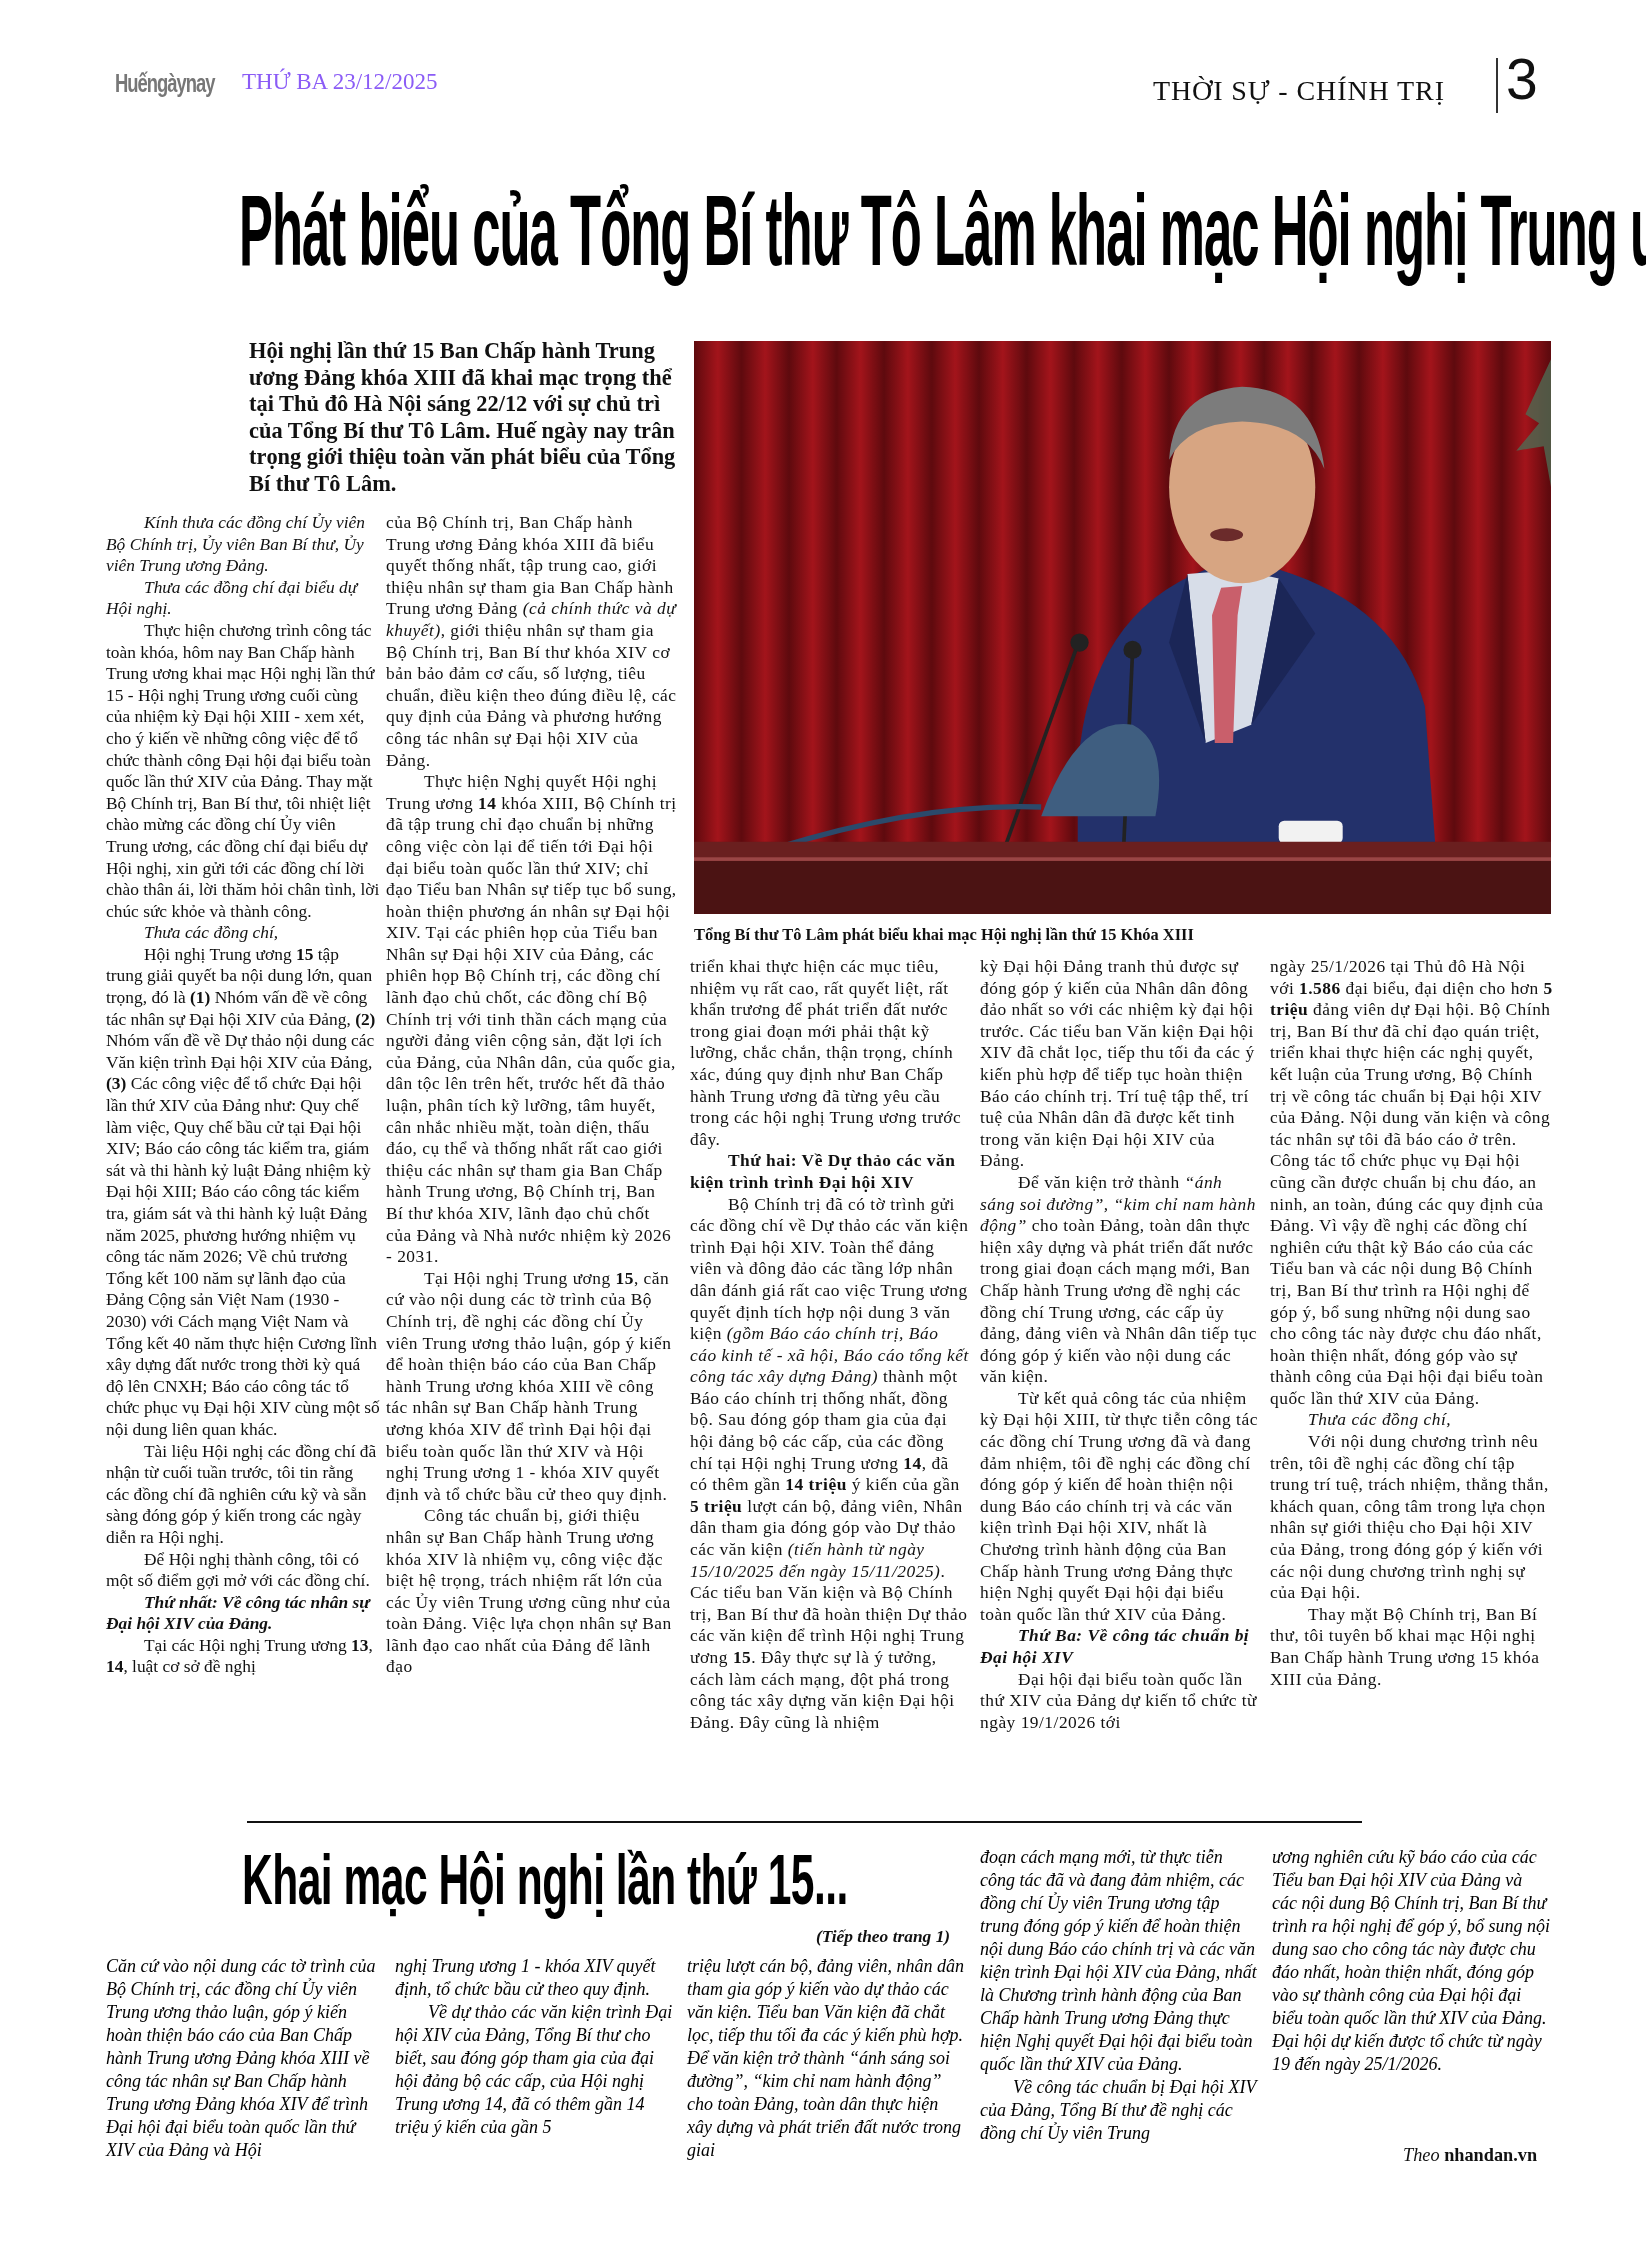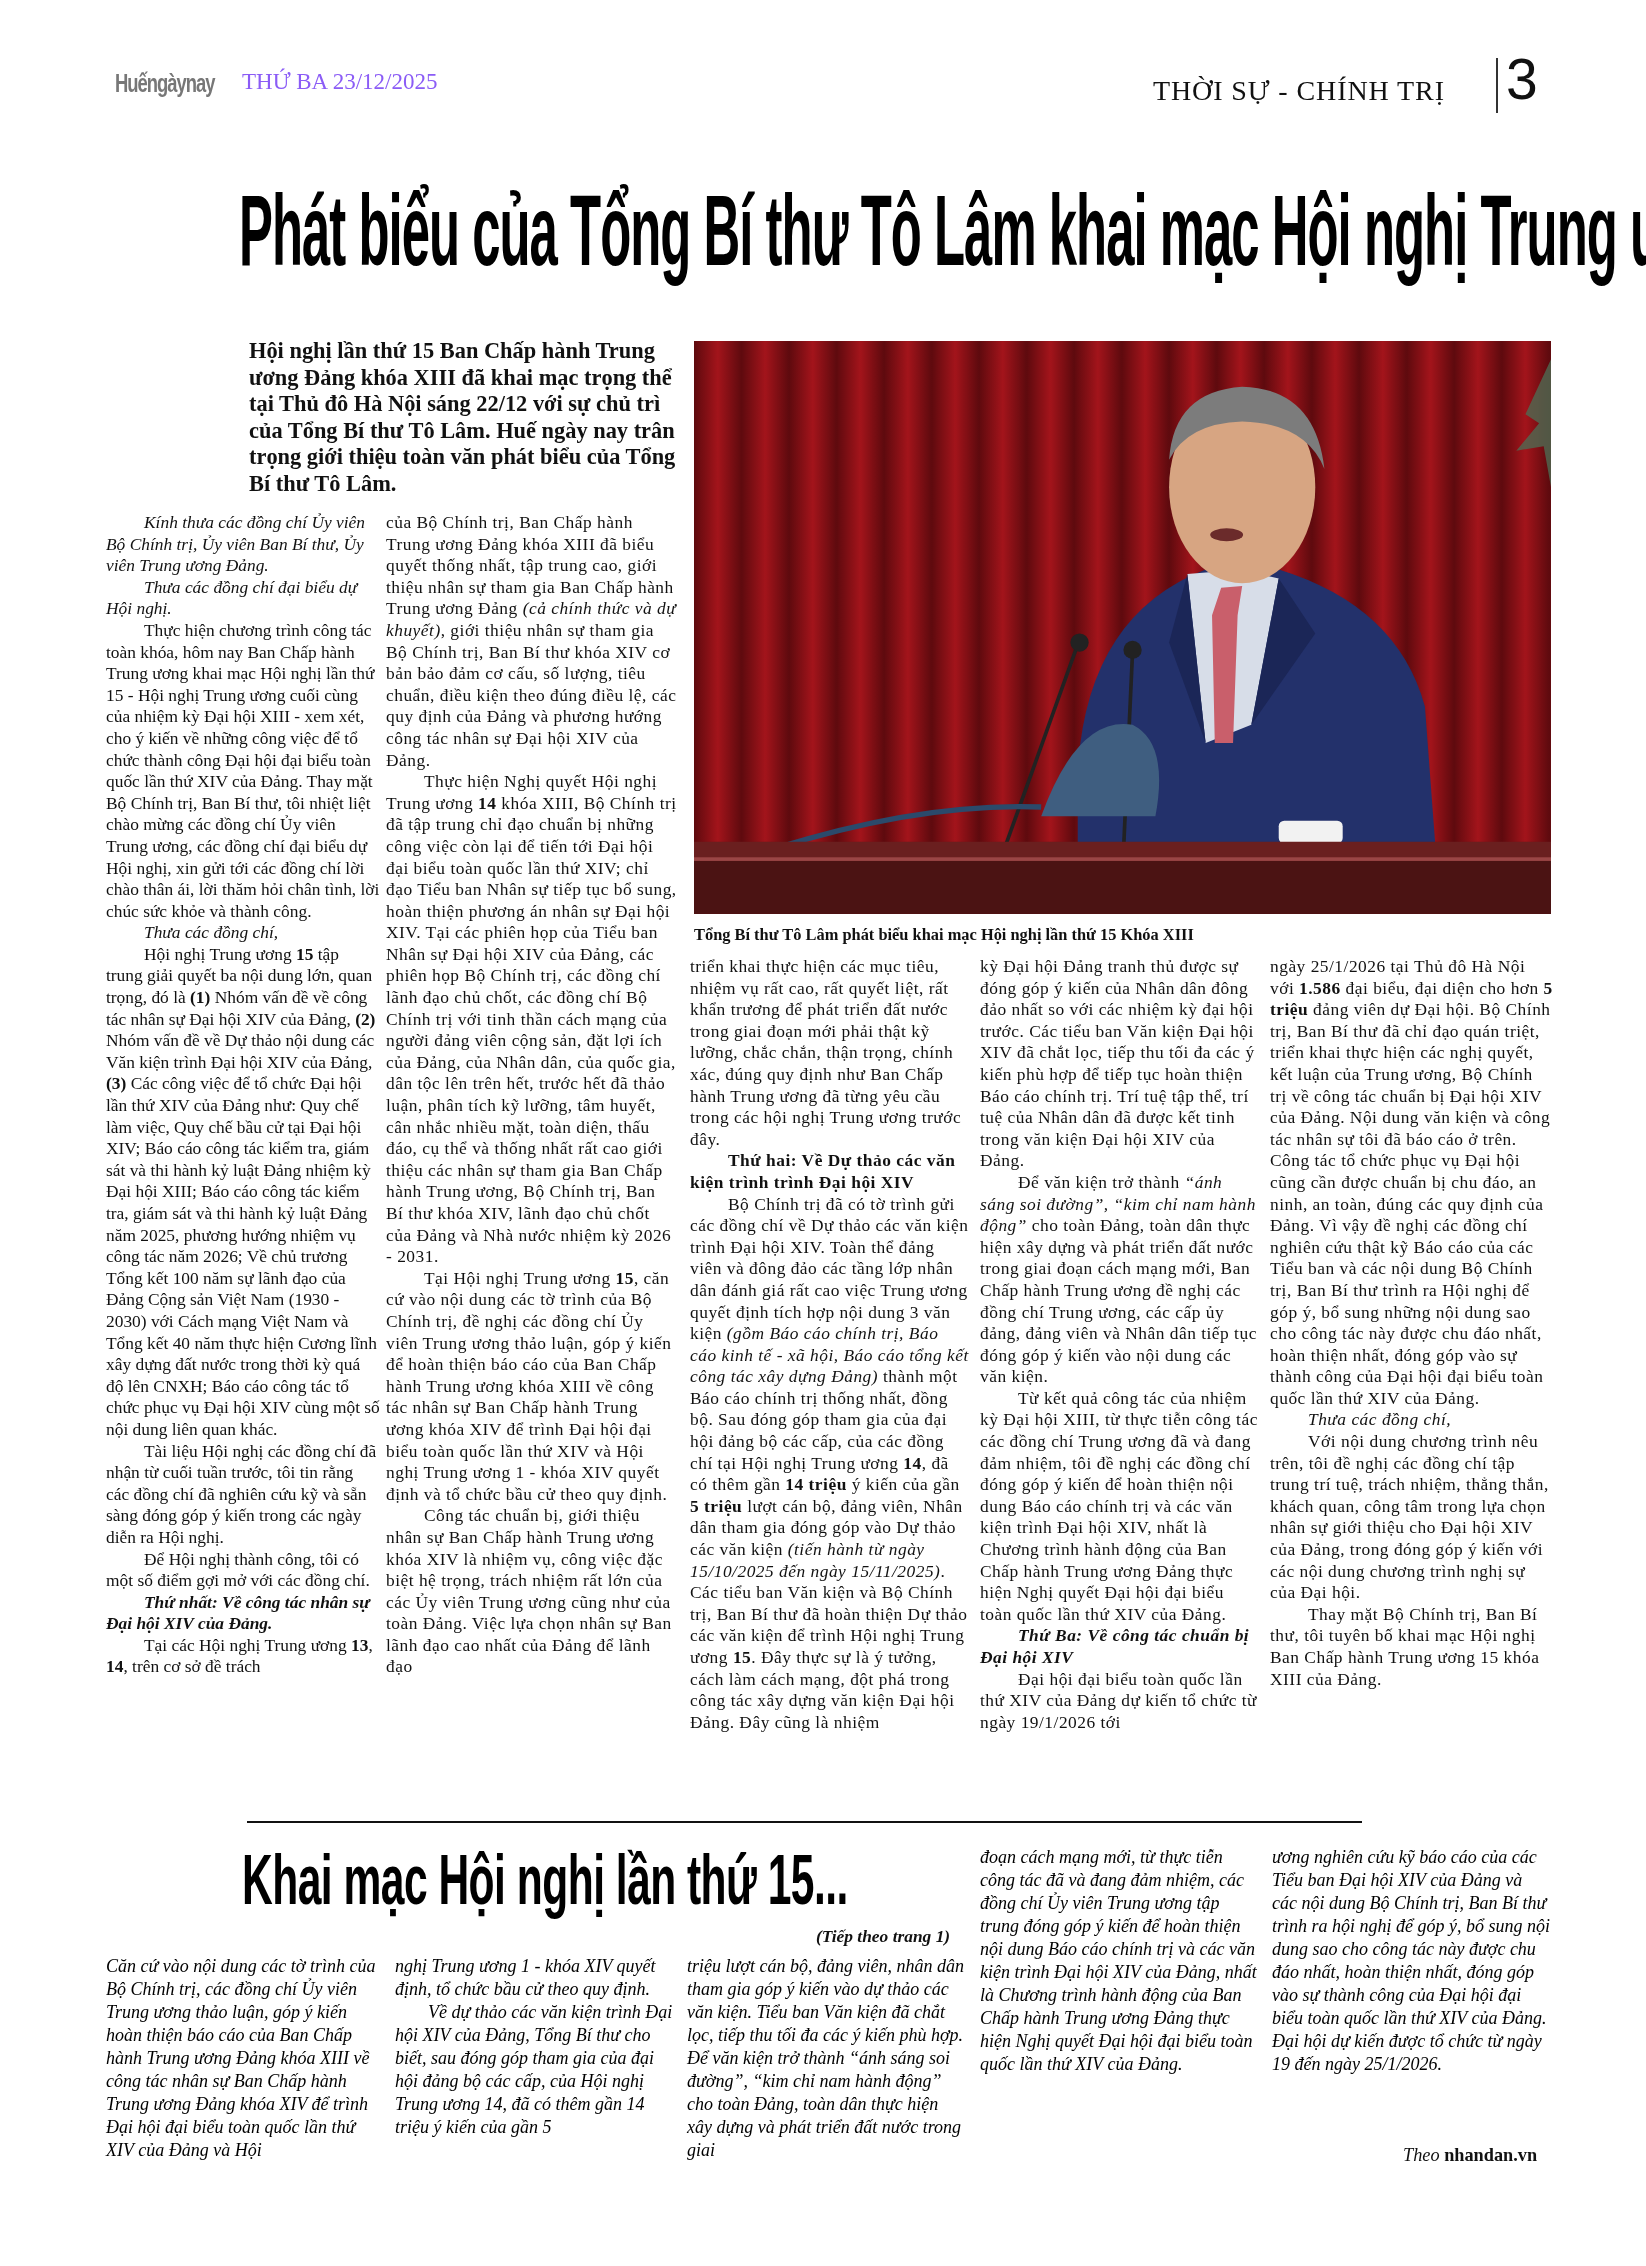--- a/index.html
+++ b/index.html
@@ -125,21 +125,21 @@
 
 <div class="abs col c1">
   <p class="ind it">Kính thưa các đồng chí Ủy viên Bộ Chính trị, Ủy viên Ban Bí thư, Ủy viên Trung ương Đảng.</p>
   <p class="ind it">Thưa các đồng chí đại biểu dự Hội nghị.</p>
   <p class="ind">Thực hiện chương trình công tác toàn khóa, hôm nay Ban Chấp hành Trung ương khai mạc Hội nghị lần thứ 15 - Hội nghị Trung ương cuối cùng của nhiệm kỳ Đại hội XIII - xem xét, cho ý kiến về những công việc để tổ chức thành công Đại hội đại biểu toàn quốc lần thứ XIV của Đảng. Thay mặt Bộ Chính trị, Ban Bí thư, tôi nhiệt liệt chào mừng các đồng chí Ủy viên Trung ương, các đồng chí đại biểu dự Hội nghị, xin gửi tới các đồng chí lời chào thân ái, lời thăm hỏi chân tình, lời chúc sức khỏe và thành công.</p>
   <p class="ind it">Thưa các đồng chí,</p>
   <p class="ind"><span>Hội nghị Trung ương </span><b>15</b><span> tập trung giải quyết ba nội dung lớn, quan trọng, đó là </span><b>(1)</b><span> Nhóm vấn đề về công tác nhân sự Đại hội XIV của Đảng, </span><b>(2)</b><span> Nhóm vấn đề về Dự thảo nội dung các Văn kiện trình Đại hội XIV của Đảng, </span><b>(3)</b><span> Các công việc để tổ chức Đại hội lần thứ XIV của Đảng như: Quy chế làm việc, Quy chế bầu cử tại Đại hội XIV; Báo cáo công tác kiểm tra, giám sát và thi hành kỷ luật Đảng nhiệm kỳ Đại hội XIII; Báo cáo công tác kiểm tra, giám sát và thi hành kỷ luật Đảng năm 2025, phương hướng nhiệm vụ công tác năm 2026; Về chủ trương Tổng kết 100 năm sự lãnh đạo của Đảng Cộng sản Việt Nam (1930 - 2030) với Cách mạng Việt Nam và Tổng kết 40 năm thực hiện Cương lĩnh xây dựng đất nước trong thời kỳ quá độ lên CNXH; Báo cáo công tác tổ chức phục vụ Đại hội XIV cùng một số nội dung liên quan khác.</span></p>
   <p class="ind">Tài liệu Hội nghị các đồng chí đã nhận từ cuối tuần trước, tôi tin rằng các đồng chí đã nghiên cứu kỹ và sẵn sàng đóng góp ý kiến trong các ngày diễn ra Hội nghị.</p>
   <p class="ind">Để Hội nghị thành công, tôi có một số điểm gợi mở với các đồng chí.</p>
   <p class="ind bi">Thứ nhất: Về công tác nhân sự Đại hội XIV của Đảng.</p>
-  <p class="ind"><span>Tại các Hội nghị Trung ương </span><b>13</b><span>, </span><b>14</b><span>, trên cơ sở đề trách</span></p>
+  <p class="ind"><span>Tại các Hội nghị Trung ương </span><b>13</b><span>, </span><b>14</b><span>, luật cơ sở đề nghị</span></p>
 </div>
 
 <div class="abs col c2 wide">
   <p><span>của Bộ Chính trị, Ban Chấp hành Trung ương Đảng khóa XIII đã biểu quyết thống nhất, tập trung cao, giới thiệu nhân sự tham gia Ban Chấp hành Trung ương Đảng </span><i>(cả chính thức và dự khuyết)</i><span>, giới thiệu nhân sự tham gia Bộ Chính trị, Ban Bí thư khóa XIV cơ bản bảo đảm cơ cấu, số lượng, tiêu chuẩn, điều kiện theo đúng điều lệ, các quy định của Đảng và phương hướng công tác nhân sự Đại hội XIV của Đảng.</span></p>
   <p class="ind"><span>Thực hiện Nghị quyết Hội nghị Trung ương </span><b>14</b><span> khóa XIII, Bộ Chính trị đã tập trung chỉ đạo chuẩn bị những công việc còn lại để tiến tới Đại hội đại biểu toàn quốc lần thứ XIV; chỉ đạo Tiểu ban Nhân sự tiếp tục bổ sung, hoàn thiện phương án nhân sự Đại hội XIV. Tại các phiên họp của Tiểu ban Nhân sự Đại hội XIV của Đảng, các phiên họp Bộ Chính trị, các đồng chí lãnh đạo chủ chốt, các đồng chí Bộ Chính trị với tinh thần cách mạng của người đảng viên cộng sản, đặt lợi ích của Đảng, của Nhân dân, của quốc gia, dân tộc lên trên hết, trước hết đã thảo luận, phân tích kỹ lưỡng, tâm huyết, cân nhắc nhiều mặt, toàn diện, thấu đáo, cụ thể và thống nhất rất cao giới thiệu các nhân sự tham gia Ban Chấp hành Trung ương, Bộ Chính trị, Ban Bí thư khóa XIV, lãnh đạo chủ chốt của Đảng và Nhà nước nhiệm kỳ 2026 - 2031.</span></p>
   <p class="ind"><span>Tại Hội nghị Trung ương </span><b>15</b><span>, căn cứ vào nội dung các tờ trình của Bộ Chính trị, đề nghị các đồng chí Ủy viên Trung ương thảo luận, góp ý kiến để hoàn thiện báo cáo của Ban Chấp hành Trung ương khóa XIII về công tác nhân sự Ban Chấp hành Trung ương khóa XIV để trình Đại hội đại biểu toàn quốc lần thứ XIV và Hội nghị Trung ương 1 - khóa XIV quyết định và tổ chức bầu cử theo quy định.</span></p>
   <p class="ind">Công tác chuẩn bị, giới thiệu nhân sự Ban Chấp hành Trung ương khóa XIV là nhiệm vụ, công việc đặc biệt hệ trọng, trách nhiệm rất lớn của các Ủy viên Trung ương cũng như của toàn Đảng. Việc lựa chọn nhân sự Ban lãnh đạo cao nhất của Đảng để lãnh đạo</p>
 </div>
 
 <div class="abs col c3 wide">
@@ -175,20 +175,21 @@
 </div>
 <div class="abs bcol b2">
   <p>nghị Trung ương 1 - khóa XIV quyết định, tổ chức bầu cử theo quy định.</p>
   <p class="ind">Về dự thảo các văn kiện trình Đại hội XIV của Đảng, Tổng Bí thư cho biết, sau đóng góp tham gia của đại hội đảng bộ các cấp, của Hội nghị Trung ương 14, đã có thêm gần 14 triệu ý kiến của gần 5</p>
 </div>
 <div class="abs bcol b3">
   <p>triệu lượt cán bộ, đảng viên, nhân dân tham gia góp ý kiến vào dự thảo các văn kiện. Tiểu ban Văn kiện đã chắt lọc, tiếp thu tối đa các ý kiến phù hợp. Để văn kiện trở thành “ánh sáng soi đường”, “kim chỉ nam hành động” cho toàn Đảng, toàn dân thực hiện xây dựng và phát triển đất nước trong giai</p>
 </div>
 <div class="abs bcol b4">
   <p>đoạn cách mạng mới, từ thực tiễn công tác đã và đang đảm nhiệm, các đồng chí Ủy viên Trung ương tập trung đóng góp ý kiến để hoàn thiện nội dung Báo cáo chính trị và các văn kiện trình Đại hội XIV của Đảng, nhất là Chương trình hành động của Ban Chấp hành Trung ương Đảng thực hiện Nghị quyết Đại hội đại biểu toàn quốc lần thứ XIV của Đảng.</p>
+  <p class="ind">Về công tác chuẩn bị Đại hội XIV của Đảng, Tổng Bí thư đề nghị các đồng chí Ủy viên Trung</p>
 </div>
 <div class="abs bcol b5">
   <p>ương nghiên cứu kỹ báo cáo của các Tiểu ban Đại hội XIV của Đảng và các nội dung Bộ Chính trị, Ban Bí thư trình ra hội nghị để góp ý, bổ sung nội dung sao cho công tác này được chu đáo nhất, hoàn thiện nhất, đóng góp vào sự thành công của Đại hội đại biểu toàn quốc lần thứ XIV của Đảng. Đại hội dự kiến được tổ chức từ ngày 19 đến ngày 25/1/2026.</p>
 </div>
 <div class="abs source">
   <span class="it">Theo</span>
   <span class="b">nhandan.vn</span>
 </div>
 
 

